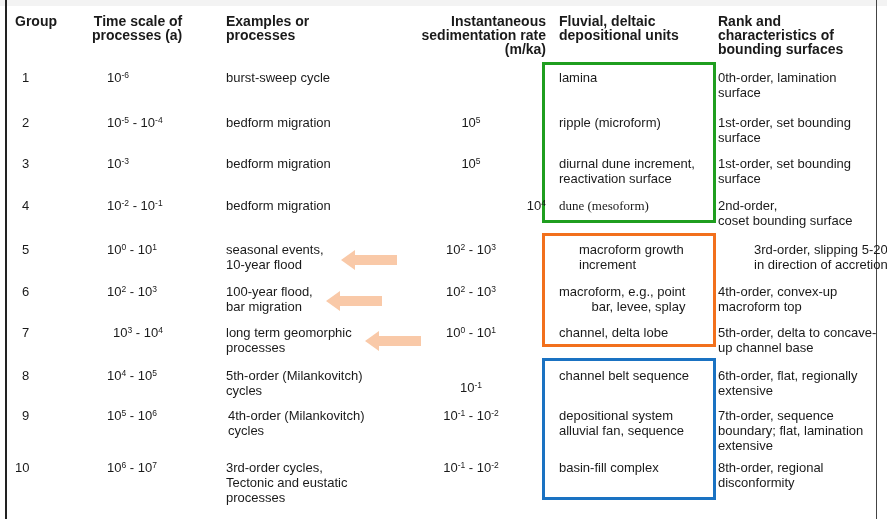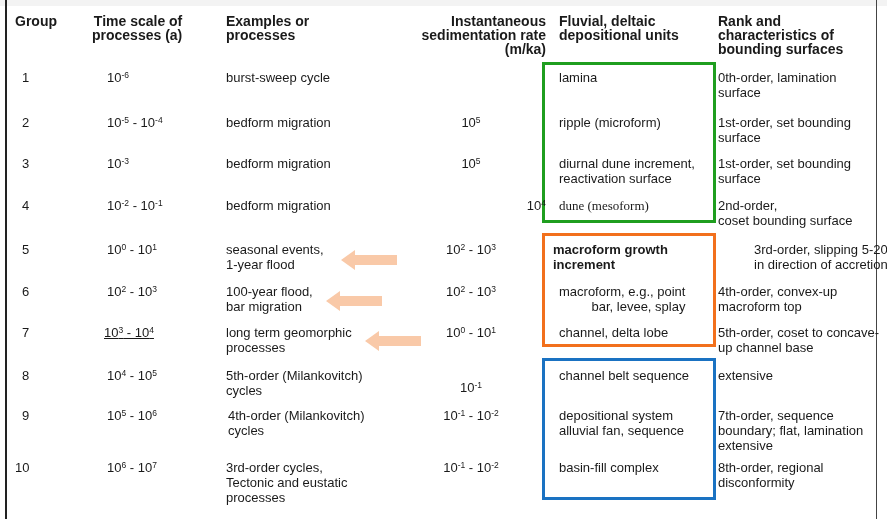--- a/index.html
+++ b/index.html
@@ -114,24 +114,24 @@
       <div>dune (mesoform)</div>
     </div>
     <div class="cell" style="left: 718px; top: 198px;">
       <div>2nd-order,</div>
       <div>coset bounding surface</div>
     </div>
     <div class="cell" style="left: 22px; top: 242px;">5</div>
     <div class="cell" style="left: 107px; top: 242px;">10<sup>0</sup> - 10<sup>1</sup></div>
     <div class="cell" style="left: 226px; top: 242px;">
       <div>seasonal events,</div>
-      <div>1-year flood</div>
+      <div>10-year flood</div>
     </div>
     <div class="cell" style="left: 396px; top: 242px; width: 150px; text-align: center;">10<sup>2</sup> - 10<sup>3</sup></div>
-    <div class="cell" style="left: 553px; top: 242px; font-weight: bold;">
+    <div class="cell" style="left: 579px; top: 242px;">
       <div>macroform growth</div>
       <div>increment</div>
     </div>
     <div class="cell" style="left: 718px; top: 242px; margin-left: 36px;">
       <div>3rd-order, slipping 5-20°</div>
       <div>in direction of accretion</div>
     </div>
     <div class="cell" style="left: 22px; top: 284px;">6</div>
     <div class="cell" style="left: 107px; top: 284px;">10<sup>2</sup> - 10<sup>3</sup></div>
     <div class="cell" style="left: 226px; top: 284px;">
@@ -141,44 +141,45 @@
     <div class="cell" style="left: 396px; top: 284px; width: 150px; text-align: center;">10<sup>2</sup> - 10<sup>3</sup></div>
     <div class="cell" style="left: 559px; top: 284px; text-align: right;">
       <div>macroform, e.g., point</div>
       <div>bar, levee, splay</div>
     </div>
     <div class="cell" style="left: 718px; top: 284px;">
       <div>4th-order, convex-up</div>
       <div>macroform top</div>
     </div>
     <div class="cell" style="left: 22px; top: 325px;">7</div>
-    <div class="cell" style="left: 104px; top: 325px; text-decoration: underline;">10<sup>3</sup> - 10<sup>4</sup></div>
+    <div class="cell" style="left: 113px; top: 325px;">10<sup>3</sup> - 10<sup>4</sup></div>
     <div class="cell" style="left: 226px; top: 325px;">
       <div>long term geomorphic</div>
       <div>processes</div>
     </div>
     <div class="cell" style="left: 396px; top: 325px; width: 150px; text-align: center;">10<sup>0</sup> - 10<sup>1</sup></div>
     <div class="cell" style="left: 559px; top: 325px;">
       <div>channel, delta lobe</div>
     </div>
     <div class="cell" style="left: 718px; top: 325px;">
-      <div>5th-order, coset to concave-</div>
+      <div>5th-order, delta to concave-</div>
       <div>up channel base</div>
     </div>
     <div class="cell" style="left: 22px; top: 368px;">8</div>
     <div class="cell" style="left: 107px; top: 368px; text-align: right;">10<sup>4</sup> - 10<sup>5</sup></div>
     <div class="cell" style="left: 226px; top: 368px;">
       <div>5th-order (Milankovitch)</div>
       <div>cycles</div>
     </div>
     <div class="cell" style="left: 396px; top: 380px; width: 150px; text-align: center;">10<sup>-1</sup></div>
     <div class="cell" style="left: 559px; top: 368px;">
       <div>channel belt sequence</div>
     </div>
     <div class="cell" style="left: 718px; top: 368px;">
+      <div>6th-order, flat, regionally</div>
       <div>extensive</div>
     </div>
     <div class="cell" style="left: 22px; top: 408px;">9</div>
     <div class="cell" style="left: 107px; top: 408px;">10<sup>5</sup> - 10<sup>6</sup></div>
     <div class="cell" style="left: 228px; top: 408px;">
       <div>4th-order (Milankovitch)</div>
       <div>cycles</div>
     </div>
     <div class="cell" style="left: 396px; top: 408px; width: 150px; text-align: center;">10<sup>-1</sup> - 10<sup>-2</sup></div>
     <div class="cell" style="left: 559px; top: 408px;">

